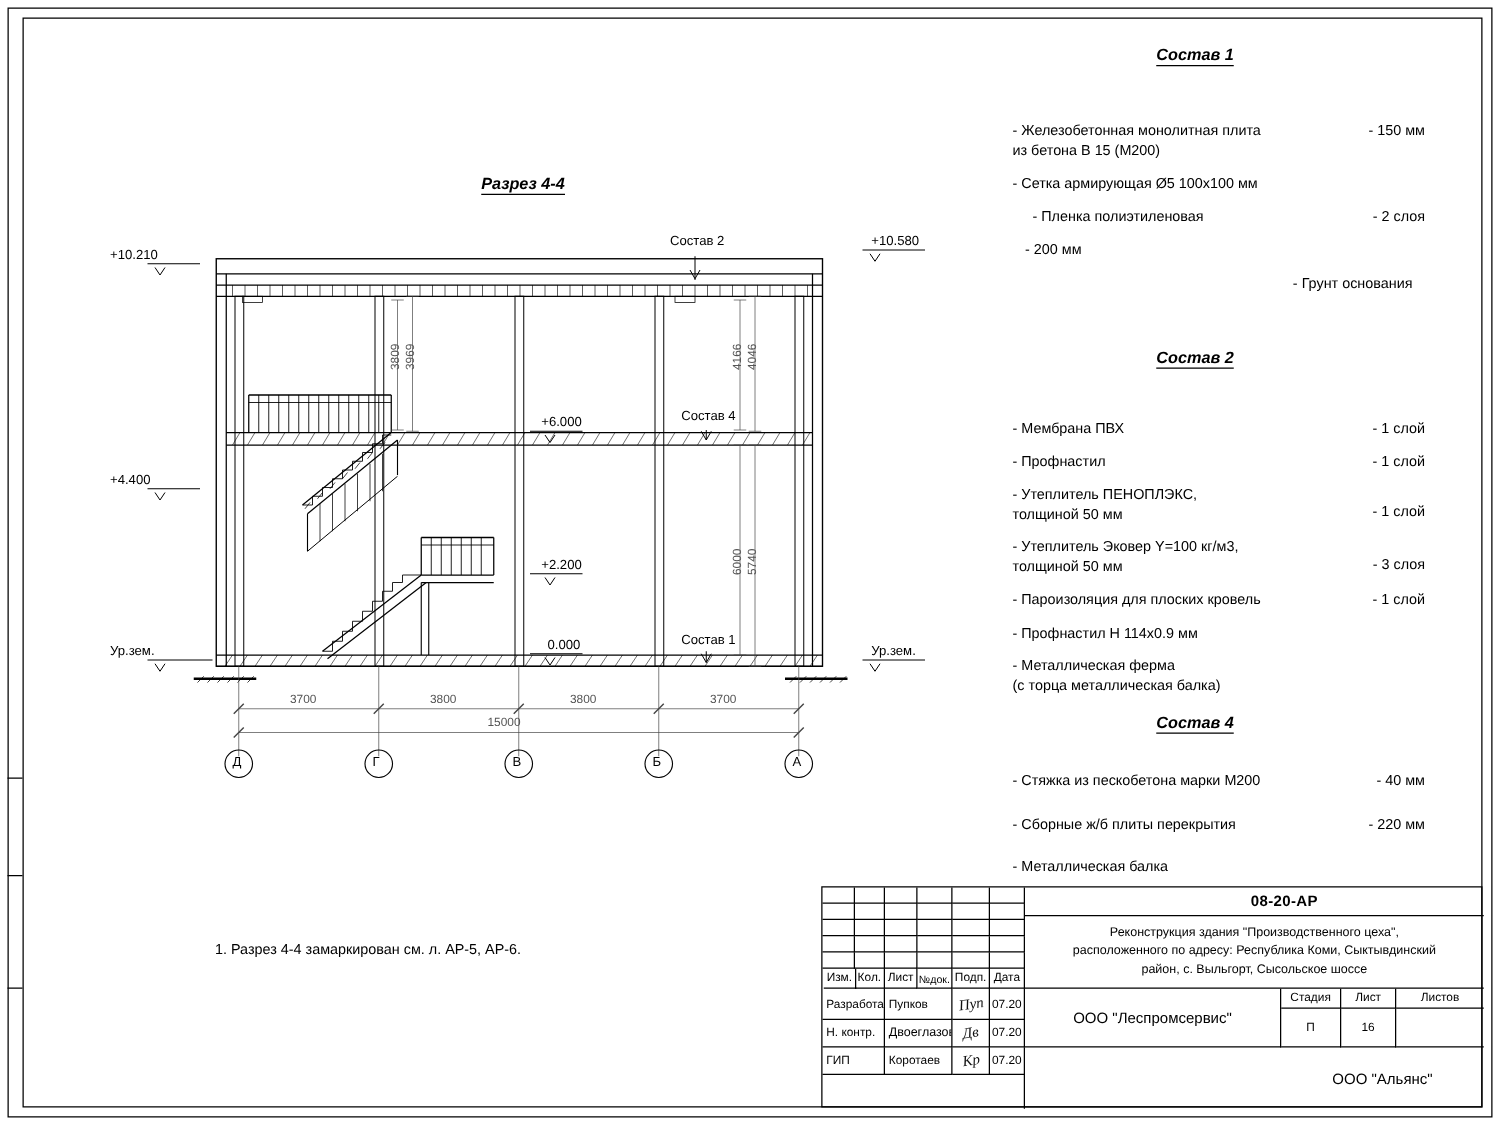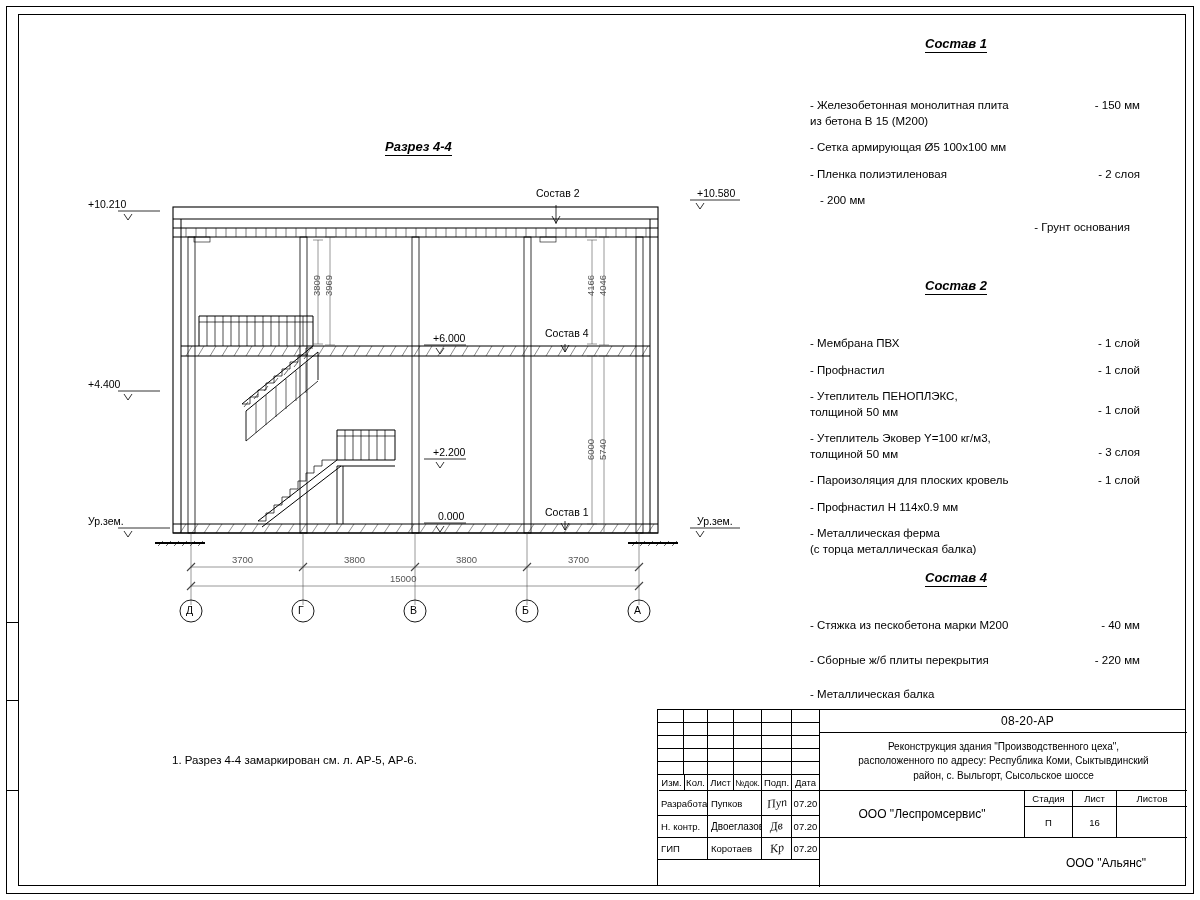--- a/index.html
+++ b/index.html
@@ -124,21 +124,21 @@
     display: flex;
     align-items: center;
     justify-content: center;
     text-align: center;
     padding: 0 2px;
     overflow: hidden;
     white-space: nowrap;
   }
   .tb-cell.left { justify-content: flex-start; padding-left: 3px; }
   .tb-cell.multiline { white-space: normal; line-height: 1.45; font-size: 10px; }
-  .tb-code { font-size: 12px; font-weight: normal; letter-spacing: .3px; padding-left: 48px; }
+  .tb-code { font-size: 12px; font-weight: bold; letter-spacing: .3px; padding-left: 48px; }
   .sig {
     font-family: "Liberation Serif", serif;
     font-style: italic;
     font-size: 12px;
     transform: rotate(-8deg);
     color: #111;
   }
   svg { display: block; }
 </style>
 </head>
@@ -519,21 +519,21 @@
   <div class="spec-list" style="left:810px; top:98px;">
     <div class="spec-row">
       <span class="txt">- Железобетонная  монолитная плита
    из бетона В 15 (М200)</span>
       <span class="val">- 150 мм</span>
     </div>
     <div class="spec-row" style="margin-top:8px;">
       <span class="txt">- Сетка армирующая Ø5 100х100 мм</span>
       <span class="val"></span>
     </div>
-    <div class="spec-row" style="margin-top:9px;">
+    <div class="spec-row" style="margin-top:9px;margin-left:16px;">
       <span class="txt">- Пленка полиэтиленовая</span>
       <span class="val">-  2 слоя</span>
     </div>
     <div class="spec-row" style="margin-top:9px;">
       <span class="val">- 200 мм</span>
     </div>
     <div class="spec-row" style="margin-top:9px;justify-content:flex-end;">
       <span class="txt">- Грунт основания</span>
       <span class="val"></span>
     </div>

